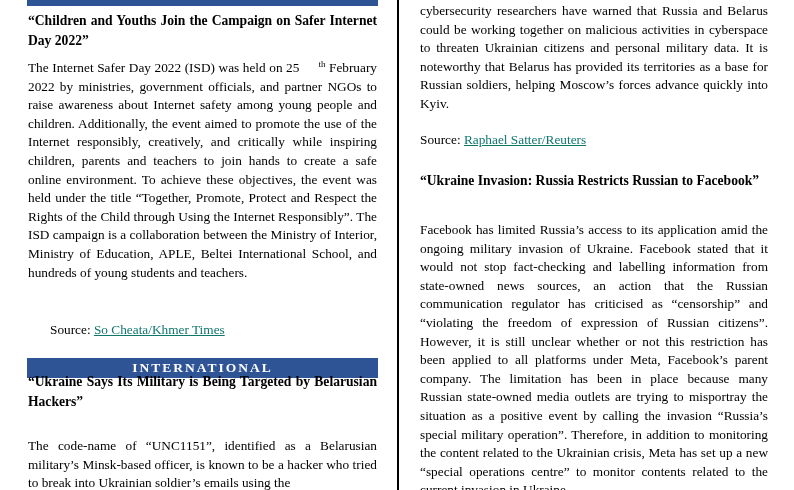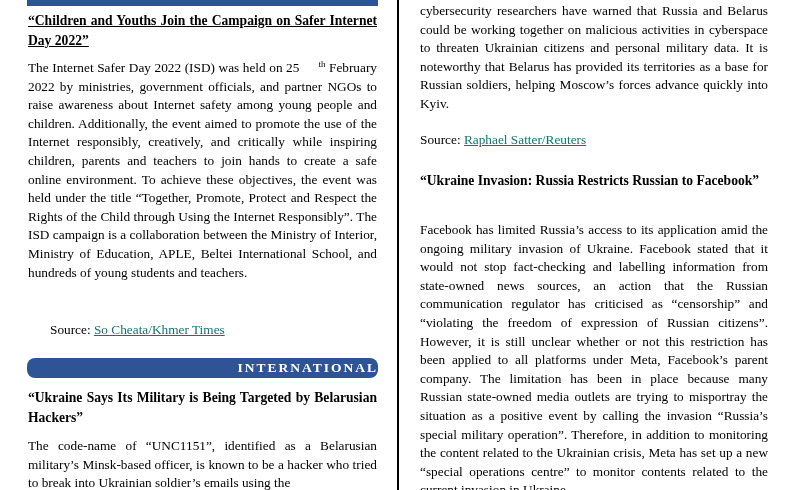--- a/index.html
+++ b/index.html
@@ -31,22 +31,21 @@
   .bar-top-sliver {
     left: 27px; top: 0; width: 351px; height: 6px;
   }
   .section-bar {
     left: 27px; top: 358px; width: 351px; height: 20px;
     color: #ffffff;
     font-weight: bold;
     font-size: 13.5px;
     line-height: 20px;
     letter-spacing: 2px;
-    text-align: right;
-    border-radius: 8px;
+    text-align: center;
   }
   .article-title {
     position: absolute;
     width: 349px;
     font-weight: bold;
     font-size: 13.6px;
     line-height: 19.5px;
     text-align: justify;
     text-justify: inter-word;
   }
@@ -69,24 +68,24 @@
     font-weight: normal;
   }
   .source-link {
     color: #0f766e;
     text-decoration: underline;
     cursor: pointer;
   }
   sup { font-size: 9px; line-height: 0; margin-left: 19px; }
 
   
-  .l-title1 { left: 28px; top: 11px; text-decoration: underline; }
+  .l-title1 { left: 28px; top: 11px; }
   .l-body1  { left: 28px; top: 59px; }
   .l-src1   { left: 28px; top: 321px; margin-left: 22px; }
-  .l-title2 { left: 28px; top: 388px; }
+  .l-title2 { left: 28px; top: 372px; }
   .l-body2  { left: 28px; top: 437px; }
 
   
   .r-body1  { left: 420px; top: 2px;  width: 348px; }
   .r-src1   { left: 420px; top: 131px; width: 348px; }
   .r-title1 { left: 420px; top: 171px; width: 348px; }
   .r-body2  { left: 420px; top: 221px; width: 348px; }
 </style>
 </head>
 <body>

